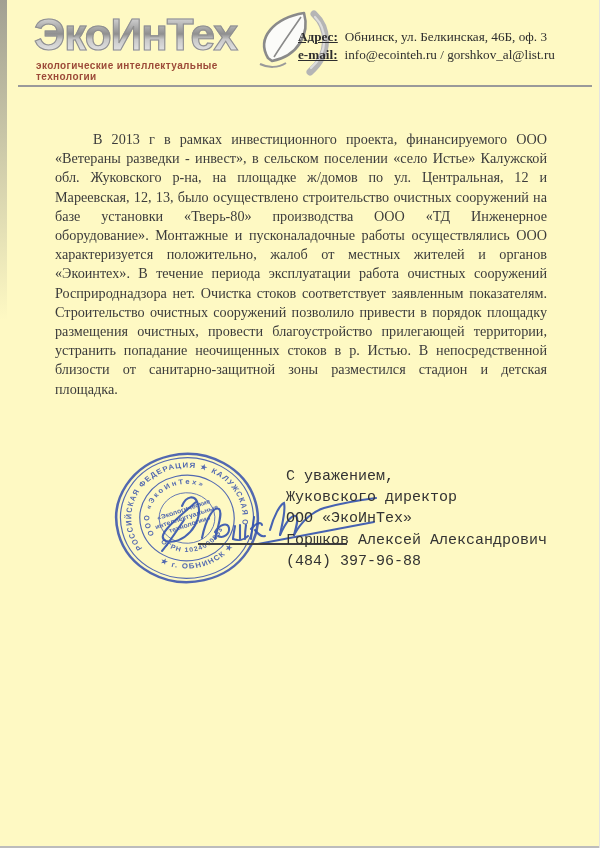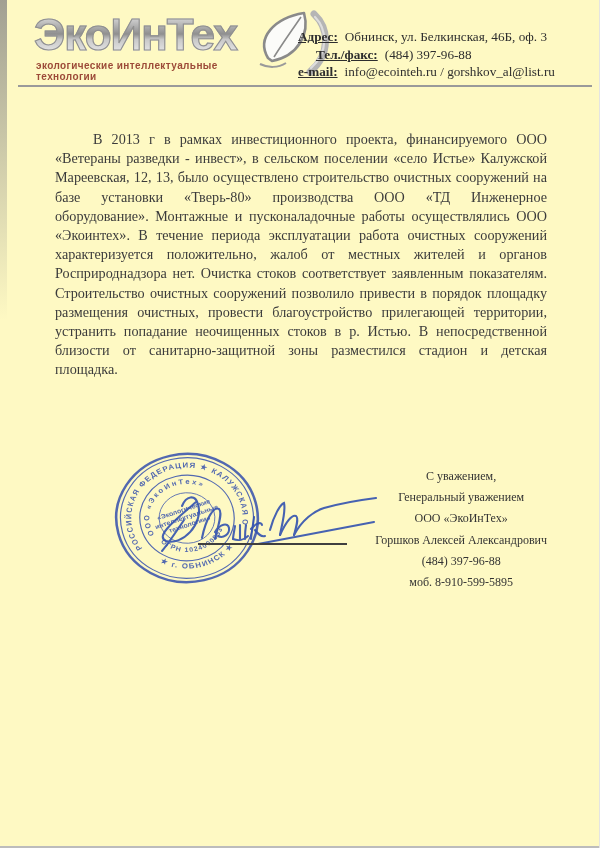--- a/index.html
+++ b/index.html
@@ -41,22 +41,22 @@
   .rule{position:absolute;left:18px;top:85px;width:574px;height:2px;background:#9a9a9a;}
 
   
   .body-text{position:absolute;left:55px;top:130px;width:492px;
     font-size:14.2px;line-height:19.2px;color:#3b3b3b;}
   .bl{text-align:justify;text-align-last:justify;}
   .bl.first{text-indent:38px;}
   .bl.last{text-align-last:left;}
 
   
-  .sig-block{position:absolute;right:53px;top:466px;text-align:center;
-    font-size:12px;line-height:21.2px;color:#333333;}
+  .sig-block{position:absolute;right:53px;top:466px;text-align:left;
+    font-size:15px;line-height:21.2px;color:#333333;font-family:Liberation Mono, monospace;}
 
   .sig-underline{position:absolute;left:198px;top:543px;width:149px;height:1.5px;background:#3f3f3f;}
 
   .stamp{position:absolute;left:112px;top:450px;}
   .handsig{position:absolute;left:138px;top:484px;}
 </style>
 </head>
 <body>
 
 <div class="page">
@@ -74,38 +74,36 @@
       <path d="M38,48 C 26,28 44,8 74,3 C 80,24 68,46 42,51 Z" fill="#fbfbf9" stroke="#8a8a8a" stroke-width="2.6" stroke-linejoin="round"></path>
       <path d="M44,47 C 52,34 62,20 71,7" fill="none" stroke="#8a8a8a" stroke-width="1.6"></path>
       <path d="M30,54 C 38,58 48,58 56,53" fill="none" stroke="#9a9a9a" stroke-width="2"></path>
     </svg>
   </div>
 
   <div class="contact">
     <div class="row1">
       <span class="lbl">Адрес:</span><span>Обнинск, ул. Белкинская, 46Б, оф. 3</span>
     </div>
-    <div class="row2">
-      <span class="lbl">Тел./факс:</span><span>(484) 397-96-88</span>
-    </div>
     <div class="row3">
       <span class="lbl">e-mail:</span><span>info@ecointeh.ru / gorshkov_al@list.ru</span>
     </div>
   </div>
 
   <div class="rule"></div>
 
   <div class="body-text">
     <div class="bl first">В 2013 г в рамках инвестиционного проекта, финансируемого ООО</div>
     <div class="bl">«Ветераны разведки - инвест», в сельском поселении «село Истье» Калужской</div>
+    <div class="bl">обл. Жуковского р-на, на площадке ж/домов по ул. Центральная, 12 и</div>
     <div class="bl">Мареевская, 12, 13, было осуществлено строительство очистных сооружений на</div>
     <div class="bl">базе установки «Тверь-80» производства ООО «ТД Инженерное</div>
     <div class="bl">оборудование». Монтажные и пусконаладочные работы осуществлялись ООО</div>
+    <div class="bl">характеризуется положительно, жалоб от местных жителей и органов</div>
     <div class="bl">«Экоинтех». В течение периода эксплуатации работа очистных сооружений</div>
-    <div class="bl">характеризуется положительно, жалоб от местных жителей и органов</div>
     <div class="bl">Росприроднадзора нет. Очистка стоков соответствует заявленным показателям.</div>
     <div class="bl">Строительство очистных сооружений позволило привести в порядок площадку</div>
     <div class="bl">размещения очистных, провести благоустройство прилегающей территории,</div>
     <div class="bl">устранить попадание неочищенных стоков в р. Истью. В непосредственной</div>
     <div class="bl">близости от санитарно-защитной зоны разместился стадион и детская</div>
     <div class="bl last">площадка.</div>
   </div>
 
   <svg class="stamp" width="150" height="136" viewBox="0 0 140 140" preserveAspectRatio="none" opacity="0.88">
     <defs>
@@ -145,20 +143,19 @@
       <path d="M 142,51 C 148,38 154,30 158,32 C 161,34 158,44 156,51"></path>
       <path d="M 156,51 C 164,36 176,27 186,24 C 204,19 222,16 238,14"></path>
       <path d="M 120,60 C 152,54 192,46 236,38"></path>
     </g>
   </svg>
 
   <div class="sig-underline"></div>
 
   <div class="sig-block">
     <div>С уважением,</div>
-    <div>Генеральный уважением</div>
+    <div>Жуковского директор</div>
     <div>ООО «ЭкоИнТех»</div>
     <div>Горшков Алексей Александрович</div>
     <div>(484) 397-96-88</div>
-    <div>моб. 8-910-599-5895</div>
   </div>
 
 </div>
 
 </body></html>

